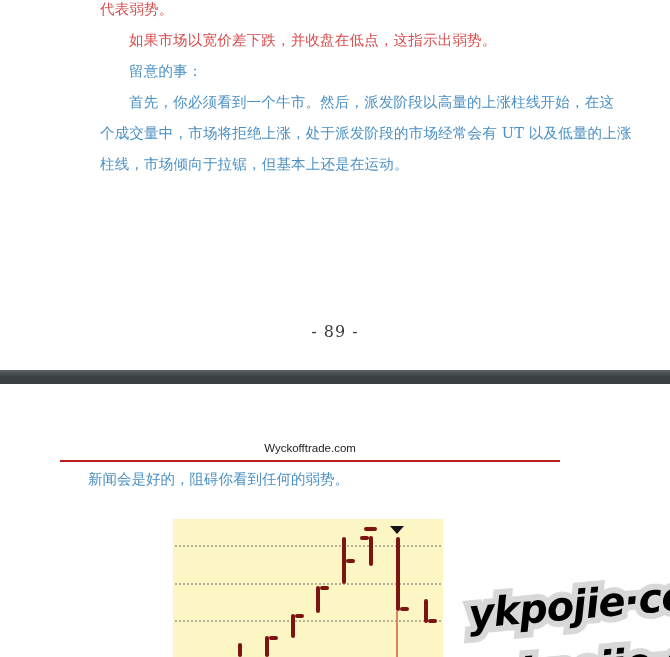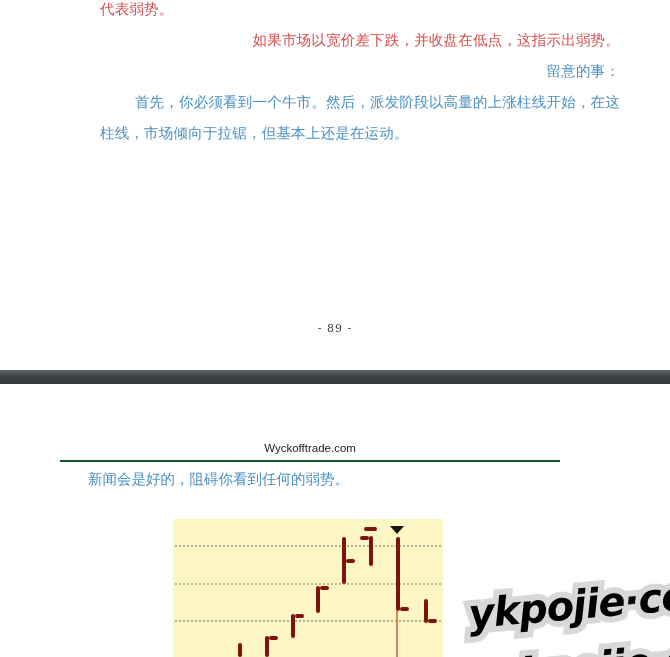--- a/index.html
+++ b/index.html
@@ -7,38 +7,38 @@
     width:670px;height:657px;position:relative;overflow:hidden;
     background:#ffffff;
     font-family:"DejaVu Serif","Liberation Serif",serif;
   }
   
   .textblock{
     position:absolute;left:100px;top:-6px;width:520px;
     font-size:14.5px;line-height:31px;letter-spacing:0.2px;
   }
   .line{white-space:nowrap;}
-  .line.indent{text-indent:29px;text-align:right;}
+  .line.indent{text-indent:29px;}
   .line.red{color:#d84c4c;}
   .line.blue{color:#4a90c4;}
   .pagenum{
     position:absolute;left:0;top:322px;width:670px;text-align:center;
-    font-size:11px;color:#3d3d3d;letter-spacing:1px;
+    font-size:16px;color:#3d3d3d;letter-spacing:1px;
   }
   
   .pagebar{
     position:absolute;left:0;top:370px;width:670px;height:14px;
     background:linear-gradient(#5d6366,#3c4144 45%,#373c3f);
   }
   
   .hdr{
     position:absolute;left:60px;top:442px;width:500px;text-align:center;
     font-family:"Liberation Sans","DejaVu Sans",sans-serif;
     font-size:11.5px;color:#1c1c1c;
-    padding-bottom:6px;border-bottom:2px solid #14532d;
+    padding-bottom:6px;border-bottom:2px solid #b91c1c;
   }
   .intro{
     position:absolute;left:88px;top:470px;
     font-size:14.5px;color:#4a90c4;white-space:nowrap;
   }
   
   .chart{
     position:absolute;left:173px;top:519px;width:270px;height:138px;
     overflow:hidden;
   }
@@ -73,20 +73,21 @@
   .wm-second{left:494px;top:641px;color:#2a2a2a;}
 </style>
 </head>
 <body>
 
 <div class="textblock">
   <div class="line red">代表弱势。</div>
   <div class="line red indent">如果市场以宽价差下跌，并收盘在低点，这指示出弱势。</div>
   <div class="line blue indent">留意的事：</div>
   <div class="line blue indent">首先，你必须看到一个牛市。然后，派发阶段以高量的上涨柱线开始，在这</div>
+  <div class="line blue">个成交量中，市场将拒绝上涨，处于派发阶段的市场经常会有 UT 以及低量的上涨</div>
   <div class="line blue">柱线，市场倾向于拉锯，但基本上还是在运动。</div>
 </div>
 
 <div class="pagenum">- 89 -</div>
 
 <div class="pagebar"></div>
 
 <div class="hdr">Wyckofftrade.com</div>
 
 <div class="intro">新闻会是好的，阻碍你看到任何的弱势。</div>

